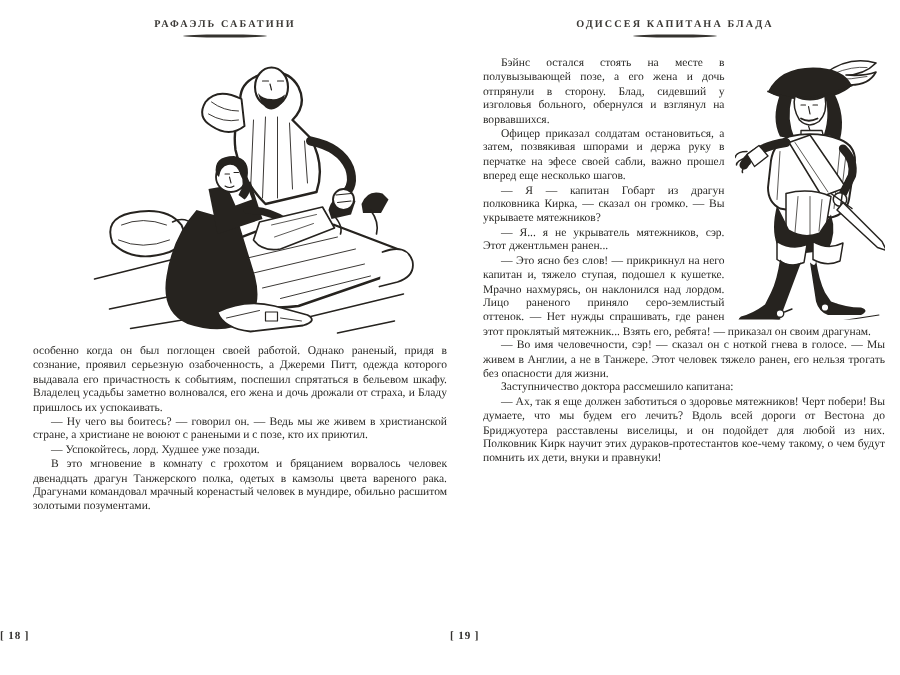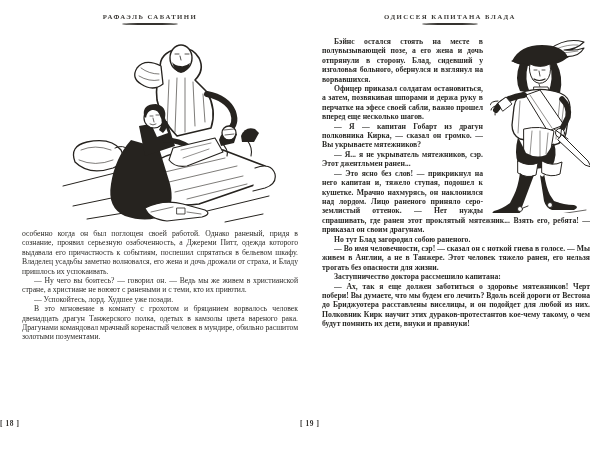--- a/index.html
+++ b/index.html
@@ -31,21 +31,21 @@
     float:right;width:100px;height:168px;margin:0 0 4px 7px;overflow:visible;
   }
   .illus-right svg{display:block;width:100px;height:176px;}
 
   .body-text{
     position:absolute;text-align:justify;
     font-size:7.7px;line-height:9.4px;color:#2b2a27;
     hyphens:auto;
   }
   .body-text.lp{top:229px;left:22px;width:276px;}
-  .body-text.rp{top:37px;left:22px;width:268px;font-weight:bold;}
+  .body-text.rp{top:37px;left:22px;width:268px;}
   .body-text p{margin:0;text-indent:12px;}
   .body-text p.noindent{text-indent:0;}
 
   .folio{
     position:absolute;bottom:22px;left:0;right:0;
     font-size:7.4px;letter-spacing:0.6px;color:#33312e;font-weight:bold;
   }
 
   figure svg .ink{stroke:#26231f;stroke-linecap:round;stroke-linejoin:round;}
 </style>
@@ -141,21 +141,21 @@
         <g>
           <path class="ink" d="M88 172 Q106 163 126 168 L148 174 Q155 178 145 181 L110 185 Q92 183 88 172 Z" fill="#ffffff" stroke-width="1.2"></path>
           <rect class="ink" x="120" y="172" width="8" height="6" fill="none" stroke-width="0.8"></rect>
           <path class="ink" d="M94 176 L116 171 M130 176 L144 178" fill="none" stroke-width="0.6"></path>
         </g>
       </svg>
     </figure>
 
     <div class="body-text lp">
       <p class="noindent">особенно когда он был поглощен своей работой. Однако раненый, придя в сознание, проявил серьезную озабоченность, а Джереми Питт, одежда которого выдавала его причастность к событиям, поспешил спрятаться в бельевом шкафу. Владелец усадьбы заметно волновался, его жена и дочь дрожали от страха, и Бладу пришлось их успокаивать.</p>
-      <p>— Ну чего вы боитесь? — говорил он. — Ведь мы же живем в христианской стране, а христиане не воюют с ранеными и с теми, кто их приютил.</p>
+      <p>— Ну чего вы боитесь? — говорил он. — Ведь мы же живем в христианской стране, а христиане не воюют с ранеными и с позе, кто их приютил.</p>
       <p>— Успокойтесь, лорд. Худшее уже позади.</p>
       <p>В это мгновение в комнату с грохотом и бряцанием ворвалось человек двенадцать драгун Танжерского полка, одетых в камзолы цвета вареного рака. Драгунами командовал мрачный коренастый человек в мундире, обильно расшитом золотыми позументами.</p>
     </div>
 
     <footer class="folio">[ 18 ]</footer>
   </section>
 
   <section class="page right">
     <header class="running-head">
       <span>ОДИССЕЯ КАПИТАНА БЛАДА</span>
@@ -233,21 +233,20 @@
             <path d="M2 180 L30 176 M36 181 L66 178 M70 177 L96 173"></path>
           </g>
         </svg>
       </figure>
 
       <p>Бэйнс остался стоять на месте в полувызывающей позе, а его жена и дочь отпрянули в сторону. Блад, сидевший у изголовья больного, обернулся и взглянул на ворвавшихся.</p>
       <p>Офицер приказал солдатам остановиться, а затем, позвякивая шпорами и держа руку в перчатке на эфесе своей сабли, важно прошел вперед еще несколько шагов.</p>
       <p>— Я — капитан Гобарт из драгун полковника Кирка, — сказал он громко. — Вы укрываете мятежников?</p>
       <p>— Я... я не укрыватель мятежников, сэр. Этот джентльмен ранен...</p>
       <p>— Это ясно без слов! — прикрикнул на него капитан и, тяжело ступая, подошел к кушетке. Мрачно нахмурясь, он наклонился над лордом. Лицо раненого приняло серо-землистый оттенок. — Нет нужды спрашивать, где ранен этот проклятый мятежник... Взять его, ребята! — приказал он своим драгунам.</p>
-      <p>Но тут Блад загородил собою раненого.</p>
       <p>— Во имя человечности, сэр! — сказал он с ноткой гнева в голосе. — Мы живем в Англии, а не в Танжере. Этот человек тяжело ранен, его нельзя трогать без опасности для жизни.</p>
       <p>Заступничество доктора рассмешило капитана:</p>
       <p>— Ах, так я еще должен заботиться о здоровье мятежников! Черт побери! Вы думаете, что мы будем его лечить? Вдоль всей дороги от Вестона до Бриджуотера расставлены виселицы, и он подойдет для любой из них. Полковник Кирк научит этих дураков-протестантов кое-чему такому, о чем будут помнить их дети, внуки и правнуки!</p>
     </div>
 
     <footer class="folio">[ 19 ]</footer>
   </section>
 
 </div>
 

